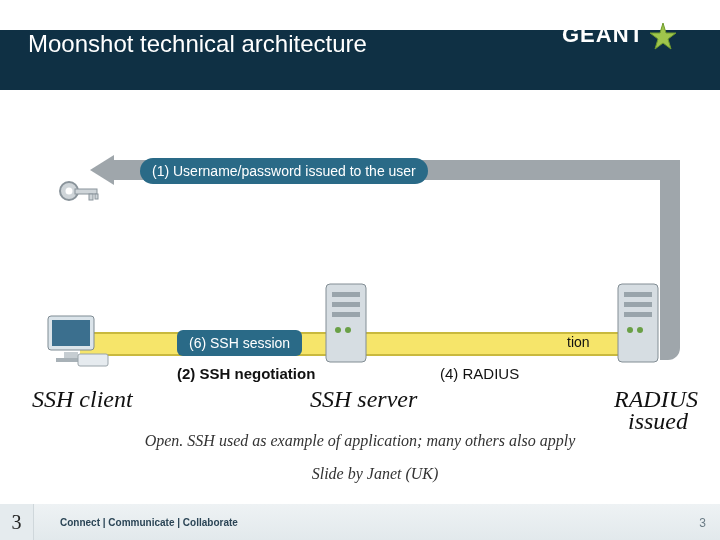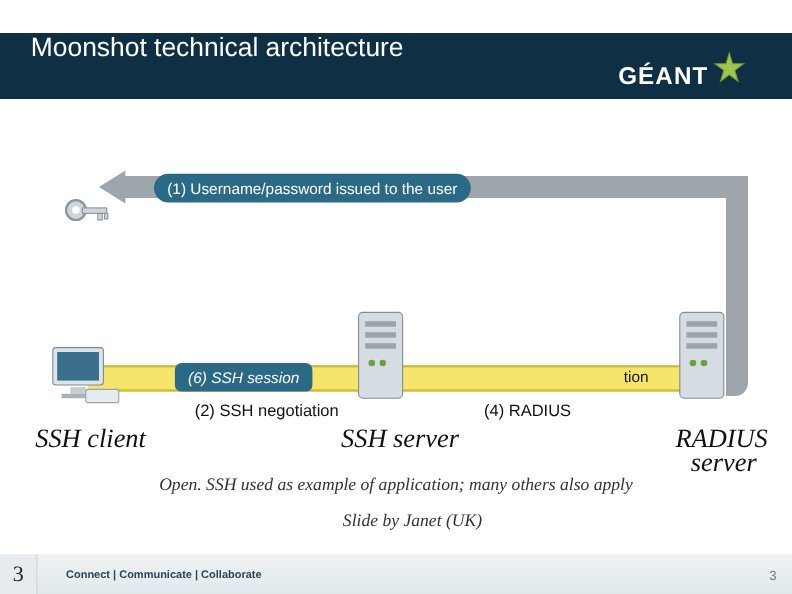--- a/index.html
+++ b/index.html
@@ -21,21 +21,21 @@
     padding-left: 28px;
   }
   .titlebar h1 {
     color: #fff; font-weight: 400;
     font-size: 24px; margin: 0;
   }
   .logo {
     position: absolute;
     right: 28px; top: 22px;
     width: 130px; height: 60px;
-    display: flex; align-items: flex-end;
+    display: flex; align-items: flex-start;
   }
   .logo-text {
     color: #fff; font-weight: 700;
     font-size: 22px; letter-spacing: 1px;
   }
   .logo-star { margin-left: 4px; }
 
   
   .diagram {
     position: absolute;
@@ -218,30 +218,30 @@
       <rect x="12" y="12" width="28" height="5" fill="#99a4ab"></rect>
       <rect x="12" y="22" width="28" height="5" fill="#99a4ab"></rect>
       <rect x="12" y="32" width="28" height="5" fill="#99a4ab"></rect>
       <circle cx="18" cy="50" r="3" fill="#6aa046"></circle>
       <circle cx="28" cy="50" r="3" fill="#6aa046"></circle>
     </svg>
   </div>
 
   <div class="label-box" style="left:140px; top:38px;">(1) Username/password issued to the user</div>
 
-  <div class="label-box pill" style="left:159px; top:210px;font-style:italic;">(6) SSH session</div>
-  <div class="plain-label" style="left:177px; top:245px;">(2) SSH negotiation</div>
+  <div class="label-box pill" style="left:177px; top:210px;">(6) SSH session</div>
+  <div class="plain-label" style="left:177px; top:245px;font-weight:bold;">(2) SSH negotiation</div>
 
   <div class="plain-label sm" style="left:567px; top:214px; color:#111;">tion</div>
   <div class="plain-label" style="left:440px; top:245px;">(4) RADIUS</div>
 
   <div class="node-label" style="left:32px; top:266px;">SSH client</div>
   <div class="node-label" style="left:614px; top:266px;">RADIUS</div>
   <div class="node-label" style="left:310px; top:266px;">SSH server</div>
-  <div class="node-label" style="left:628px; top:288px;">server</div>
+  <div class="node-label" style="left:628px; top:288px;">issued</div>
 </div>
 
 <div class="annotation ann1">Open. SSH used as example of application; many others also apply</div>
 <div class="annotation ann2">Slide by Janet (UK)</div>
 
 <div class="footer">
   <div class="pagebox-left">3</div>
   <div class="tagline">Connect | Communicate | Collaborate</div>
   <div class="pagenum-right">3</div>
 </div>

